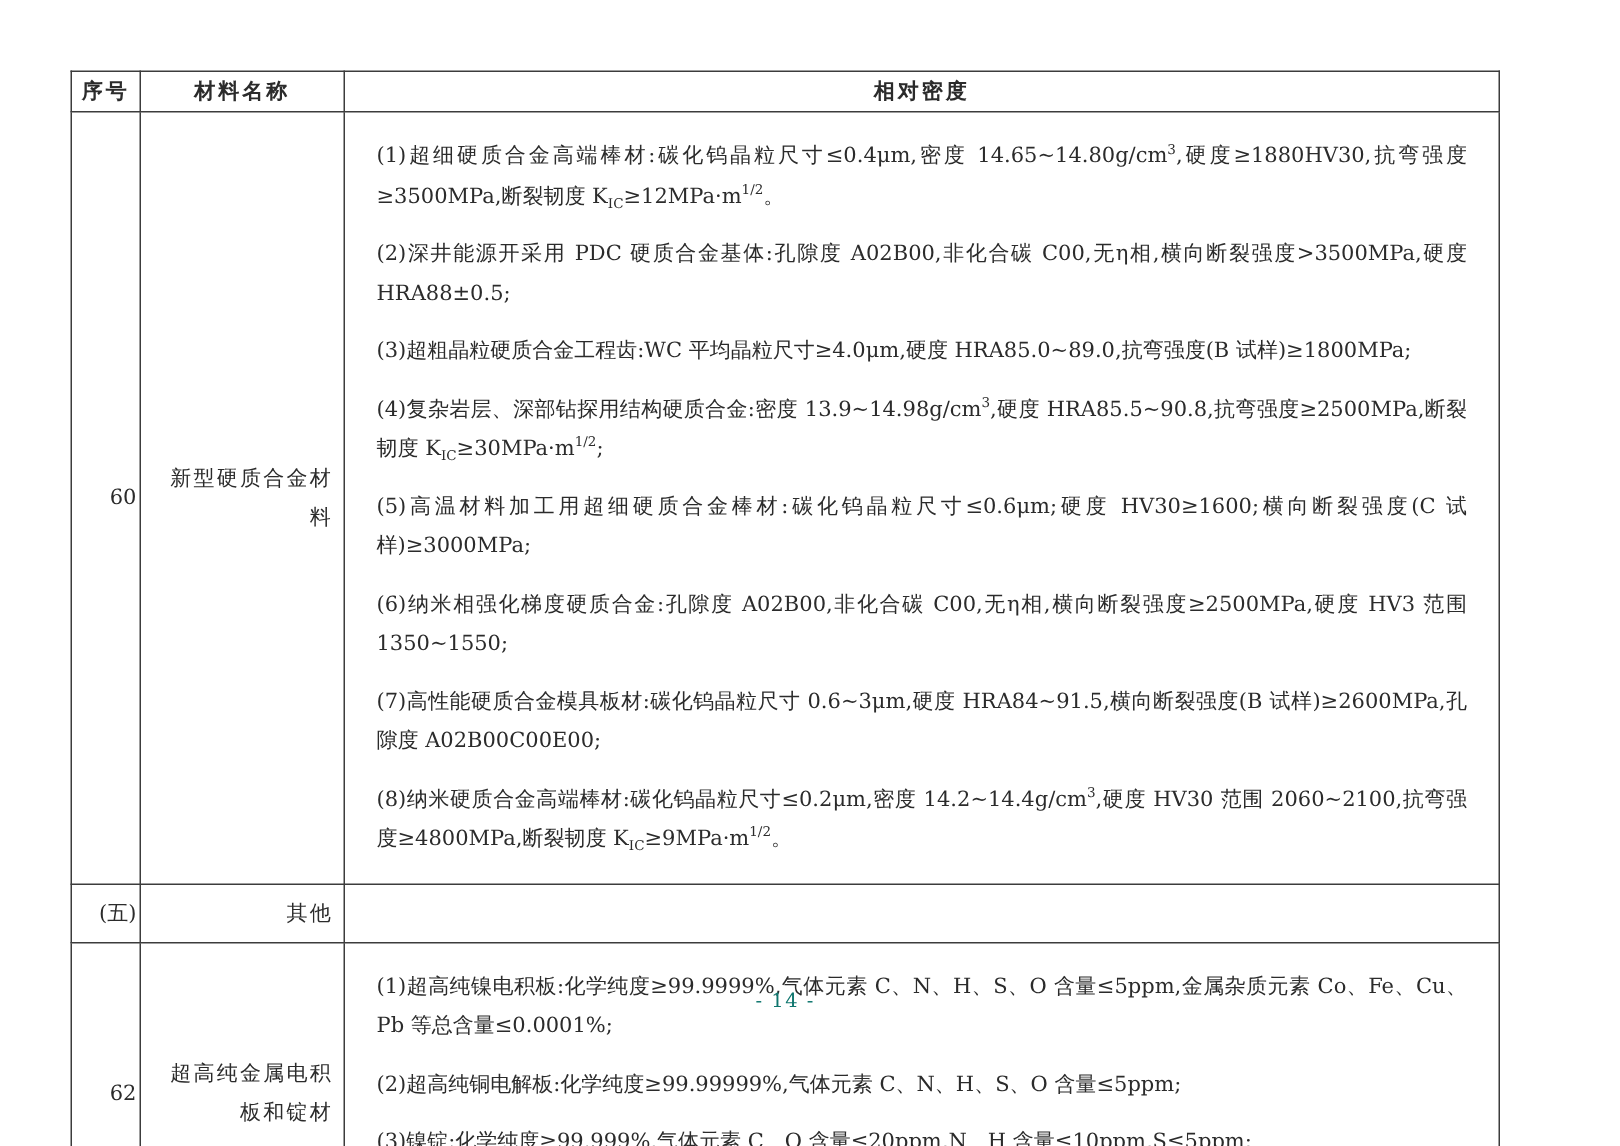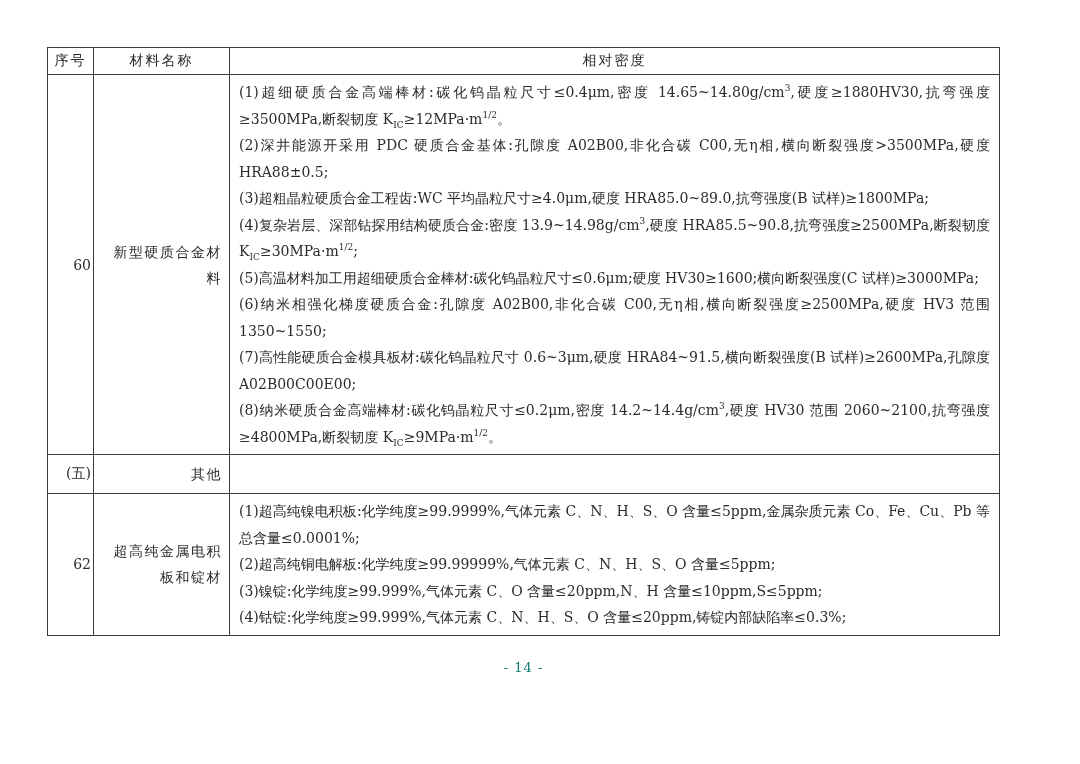--- a/index.html
+++ b/index.html
@@ -28,40 +28,40 @@
   }
   .doc-table col.c-no   { width: 46px; }
   .doc-table col.c-name { width: 136px; }
   .doc-table th, .doc-table td {
     border: 1px solid #3c3c3c;
     font-size: 14px;
     vertical-align: middle;
     overflow: hidden;
   }
   .doc-table th {
-    font-weight: normal;
+    font-weight: bold;
     height: 24px;
     letter-spacing: 2px;
     padding: 1px 2px;
   }
   td.no-cell {
     text-align: right;
     padding: 2px;
   }
   td.name-cell {
     padding: 4px 7px;
     line-height: 26px;
     letter-spacing: 1.5px;
     text-align: right;
   }
   td.req-cell {
     padding: 4px 9px;
   }
   td.req-cell p {
-    margin: 0;
+    margin: 12px;
     line-height: 26.5px;
     text-align: justify;
   }
   td.req-cell sup, td.req-cell sub {
     font-size: 9px;
     line-height: 0;
   }
   tr.row-61 td  { height: 55px; }
   tr.row-other td { height: 30px; }
   .page-number {

